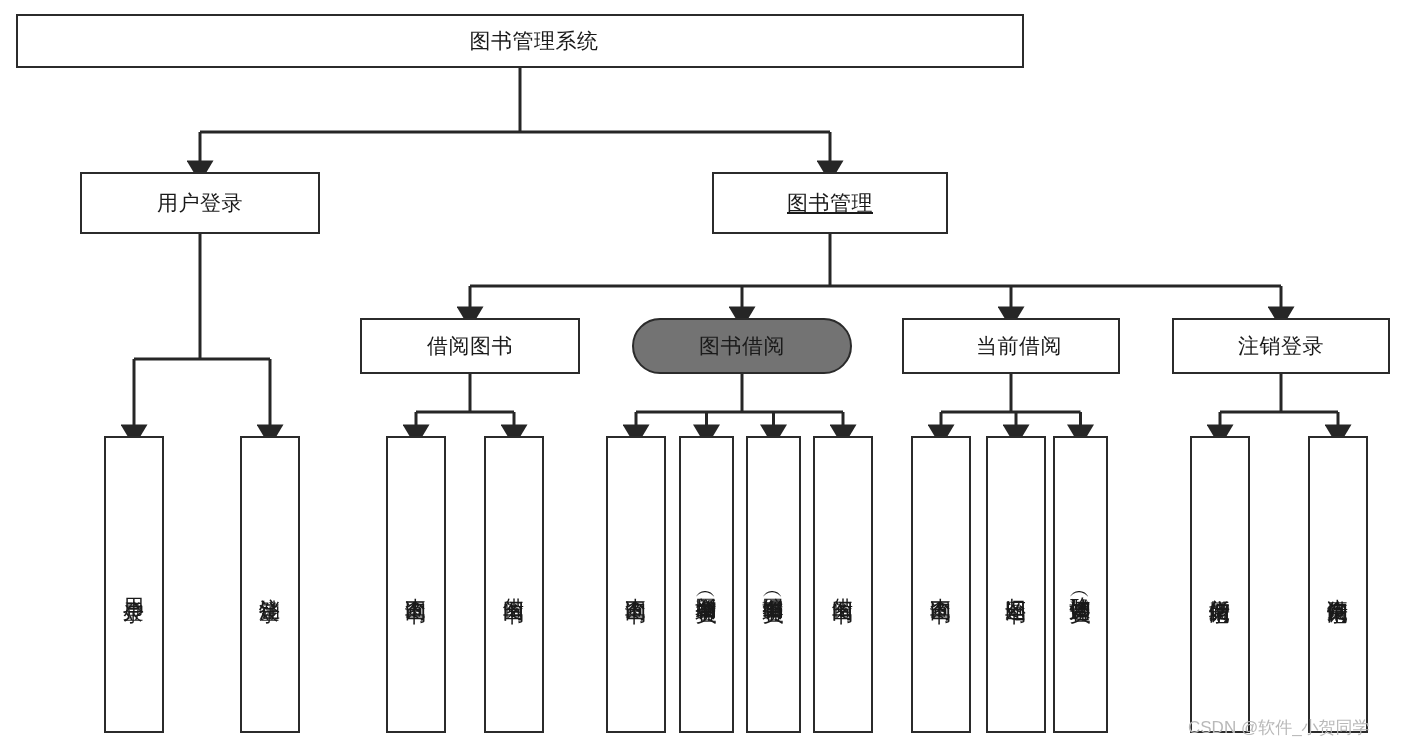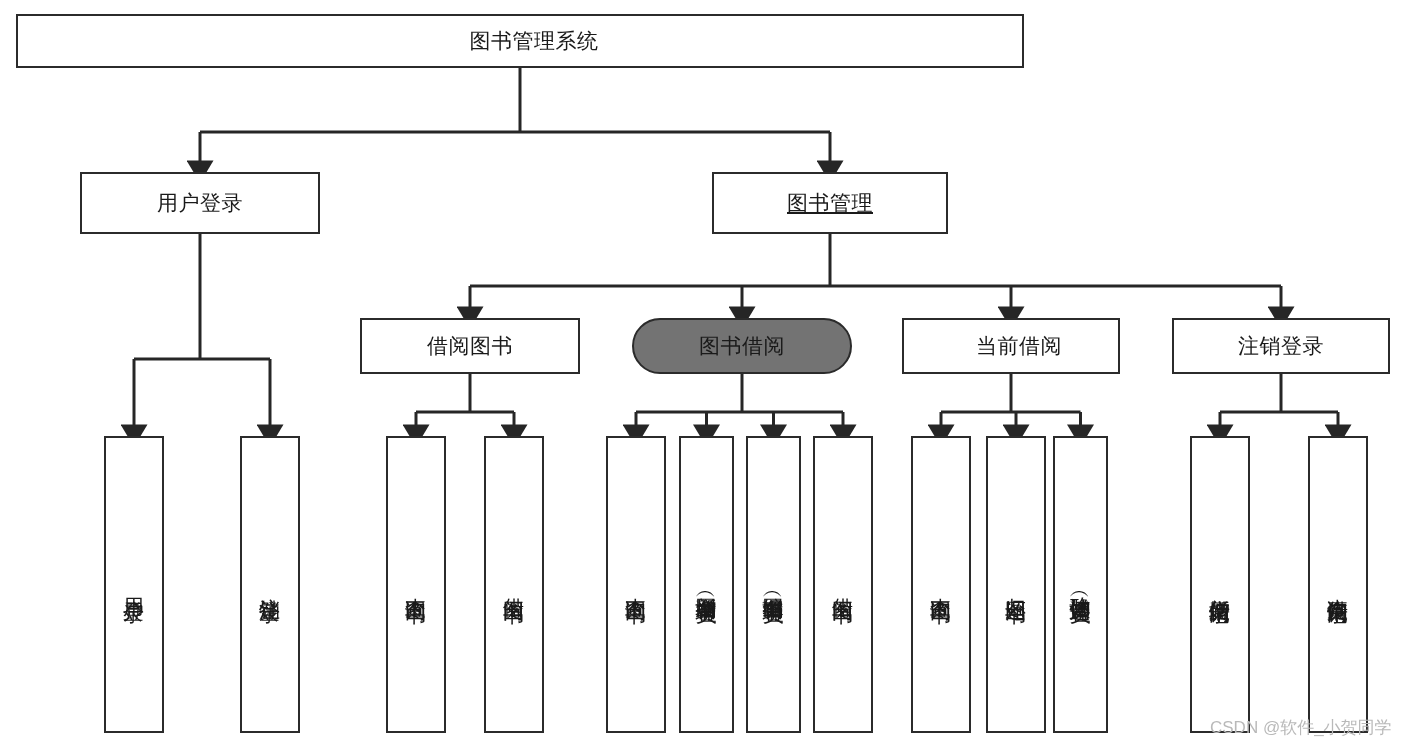--- a/index.html
+++ b/index.html
@@ -63,21 +63,20 @@
   }
   #watermark {
     position: absolute;
     left: 1188px;
     top: 716px;
     font-size: 17px;
     color: #b9b9b9;
     white-space: nowrap;
     z-index: 5;
     font-family: "Liberation Sans", "DejaVu Sans", sans-serif;
-    margin-left: 22px;
   }
 </style>
 </head>
 <body>
 
 <div id="diagram-root">
 
   <svg id="edge-layer" viewBox="0 0 1405 747" xmlns="http://www.w3.org/2000/svg">
     <defs>
       <marker id="arrowhead" markerWidth="9" markerHeight="9" refX="3.2" refY="4.5" orient="auto" markerUnits="strokeWidth">

